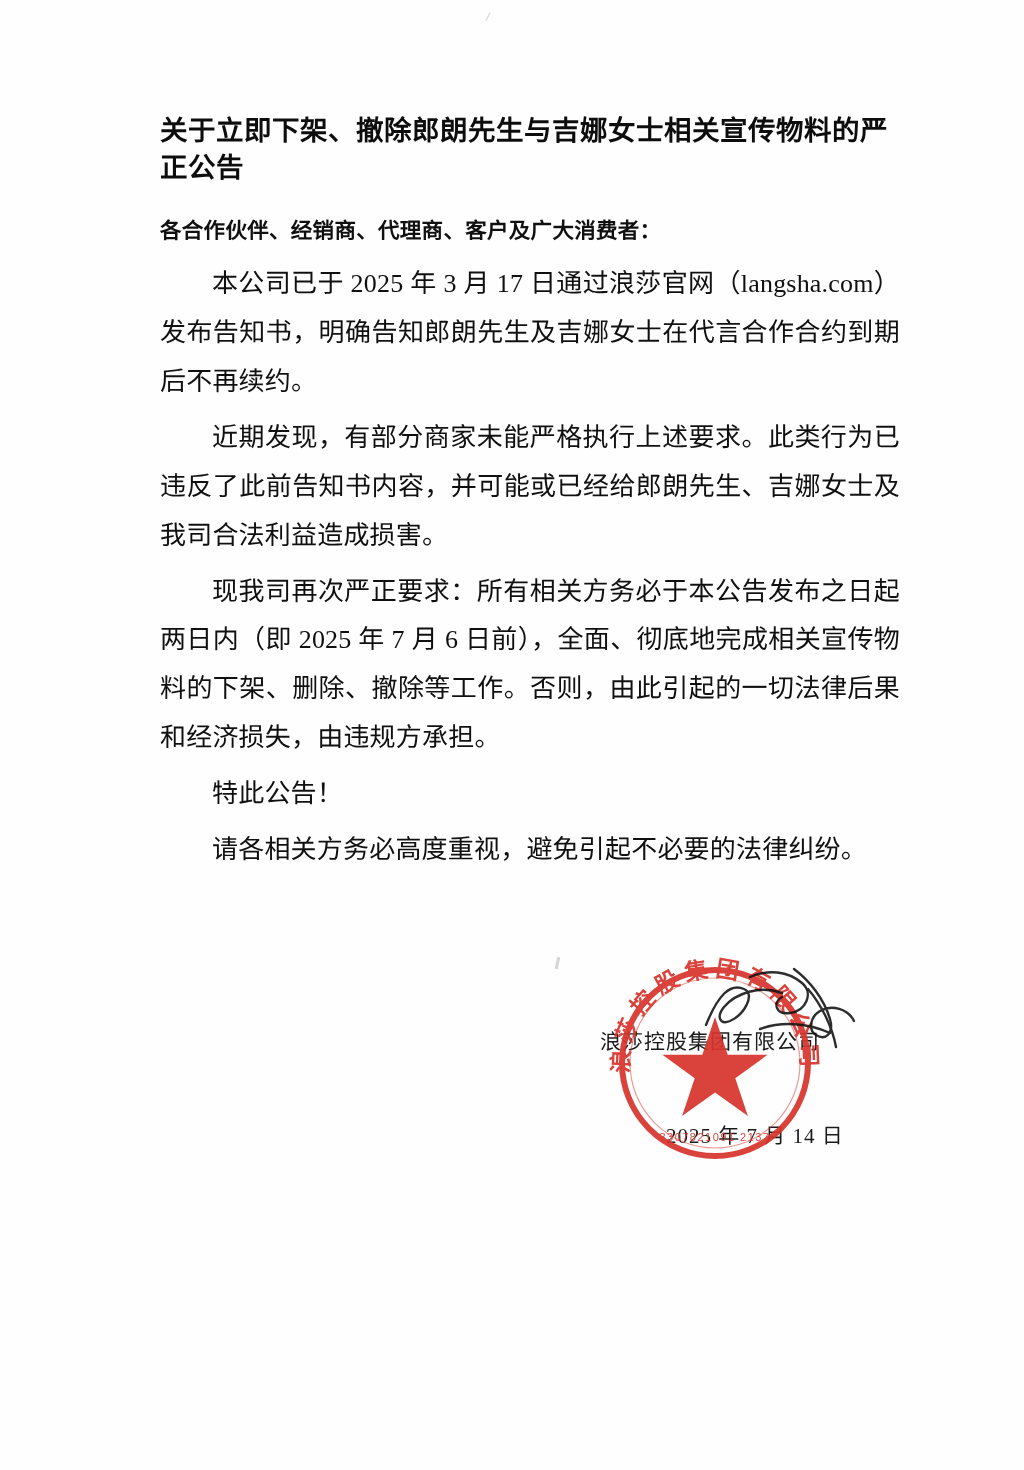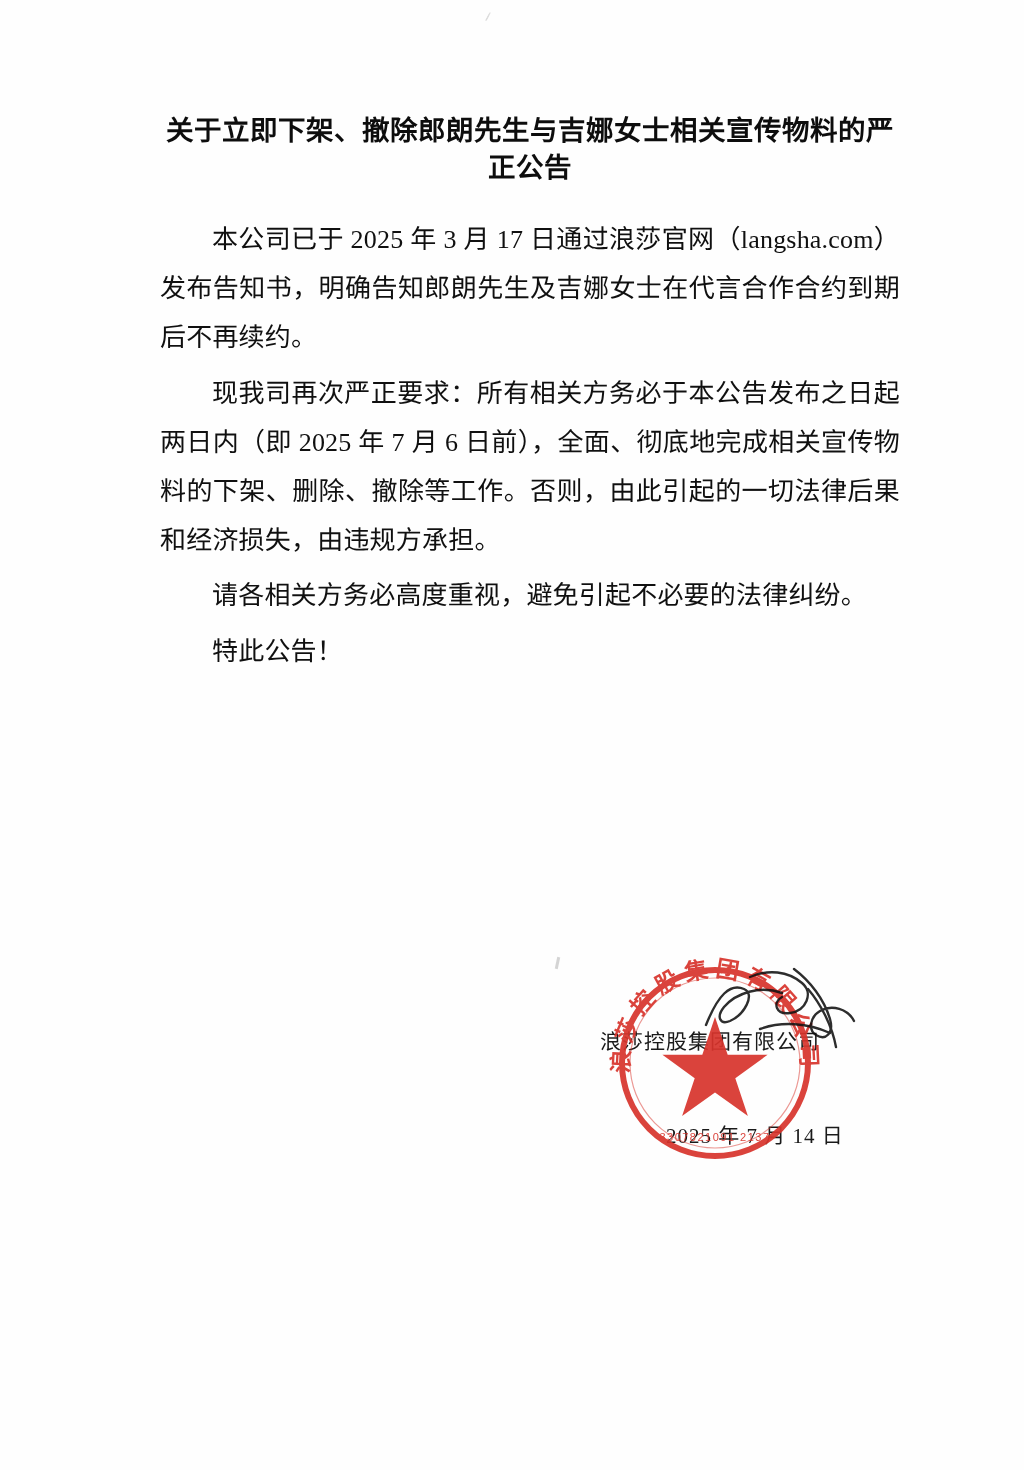--- a/index.html
+++ b/index.html
@@ -52,21 +52,21 @@
     position: absolute;
     left: 160px;
     top: 112px;
     width: 740px;
   }
 
   .doc-title {
     font-weight: bold;
     font-size: 27.5px;
     line-height: 1.35;
-    text-align: center;
+    text-align: left;
     letter-spacing: 0.5px;
     margin: 0 0 30px 0;
     color: #0d0d0d;
   }
 
   .salutation {
     font-weight: bold;
     font-size: 21.5px;
     line-height: 1.4;
     margin: 0 0 14px 0;
@@ -132,25 +132,27 @@
 
 <div class="page">
 
   <div class="scan-mark">⁄⁄</div>
   <div class="scan-dot"></div>
 
   <div class="doc-body">
 
     <h1 class="doc-title">关于立即下架、撤除郎朗先生与吉娜女士相关宣传物料的严正公告</h1>
 
+    <p class="salutation">各合作伙伴、经销商、代理商、客户及广大消费者：</p>
 
     <p class="para">本公司已于 2025 年 3 月 17 日通过浪莎官网（langsha.com）发布告知书，明确告知郎朗先生及吉娜女士在代言合作合约到期后不再续约。</p>
+    <p class="para">近期发现，有部分商家未能严格执行上述要求。此类行为已违反了此前告知书内容，并可能或已经给郎朗先生、吉娜女士及我司合法利益造成损害。</p>
     <p class="para">现我司再次严正要求：所有相关方务必于本公告发布之日起两日内（即 2025 年 7 月 6 日前），全面、彻底地完成相关宣传物料的下架、删除、撤除等工作。否则，由此引起的一切法律后果和经济损失，由违规方承担。</p>
+    <p class="para">特此公告！</p>
     <p class="para">请各相关方务必高度重视，避免引起不必要的法律纠纷。</p>
-    <p class="para">特此公告！</p>
 
   </div>
 
   <div class="sign-block">
     <div class="company-name">浪莎控股集团有限公司</div>
     <div class="sign-date">2025 年 7 月 14 日</div>
   </div>
 
   <div class="seal">
     <svg viewBox="0 0 216 216" width="216" height="216" aria-hidden="true">

